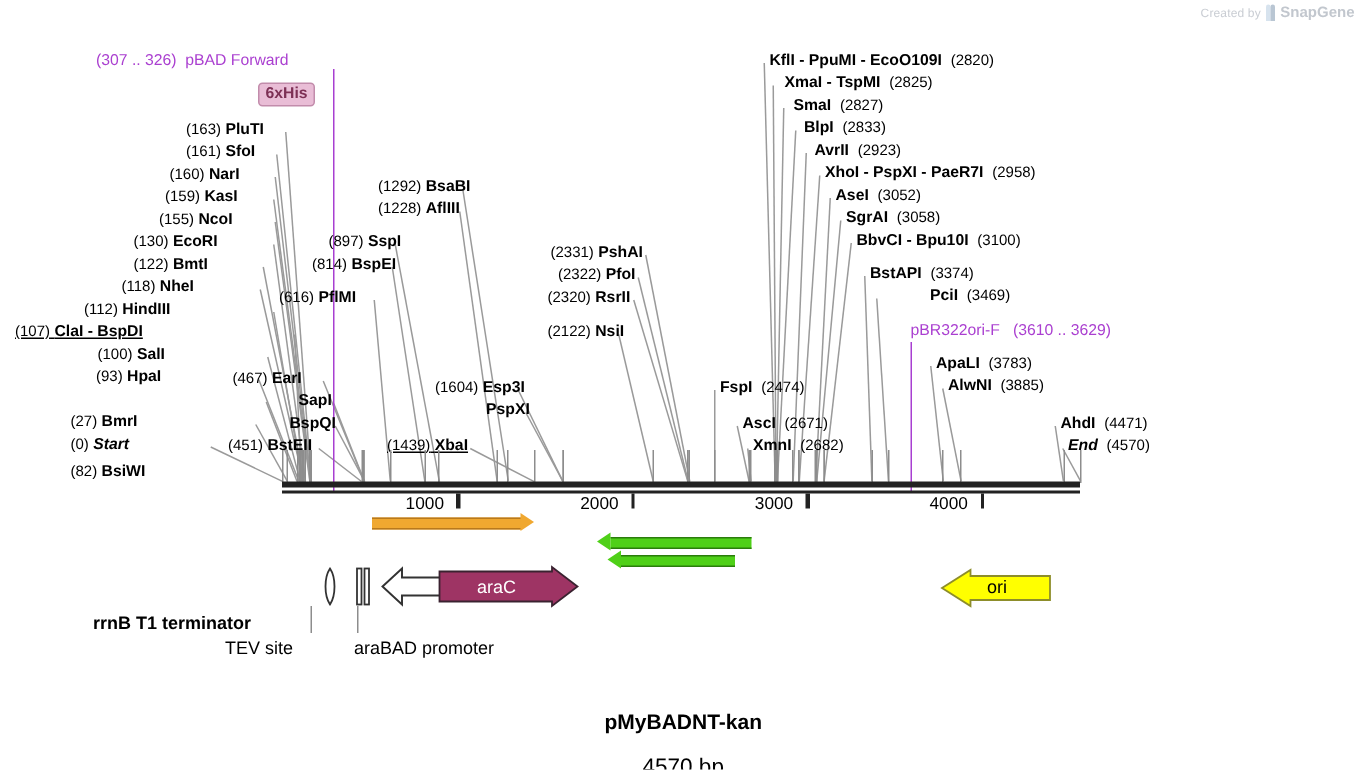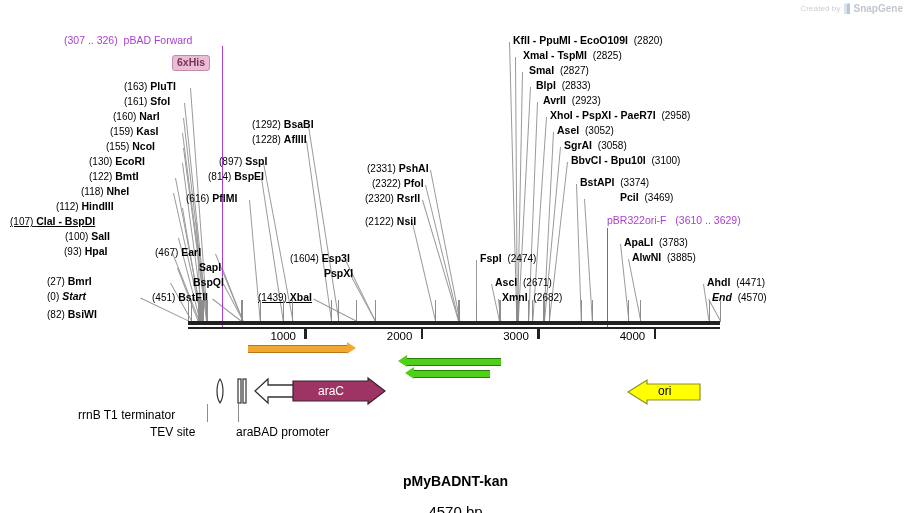--- a/index.html
+++ b/index.html
@@ -315,20 +315,20 @@
 
   <div class="bigarrow" style="left:599px;top:379px;">
     <svg width="74" height="26" viewBox="0 0 74 26">
         <path d="M20 1 L20 5 L73 5 L73 21 L20 21 L20 25 L1 13 Z" fill="#ffff00" stroke="#8d8d2a" stroke-width="1.2"></path>
       </svg>
     <span class="arrlabel dark" style="left:31px;top:5px;">ori</span>
   </div>
 
   <div class="capline" style="left:207px;top:404px;height:18px;"></div>
   <div class="capline" style="left:238px;top:404px;height:18px;"></div>
-  <div class="cap" style="left:78px;top:408px;">rrnB T1 terminator</div>
+  <div class="cap" style="left:62px;top:408px;font-weight:bold;">rrnB T1 terminator</div>
   <div class="cap" style="left:150px;top:425px;">TEV site</div>
   <div class="cap" style="left:236px;top:425px;">araBAD promoter</div>
 
   <div class="title" style="top:473px;">pMyBADNT-kan</div>
   <div class="subtitle" style="top:490px;">4570 bp</div>
 
 </div>
 
 </body></html>

